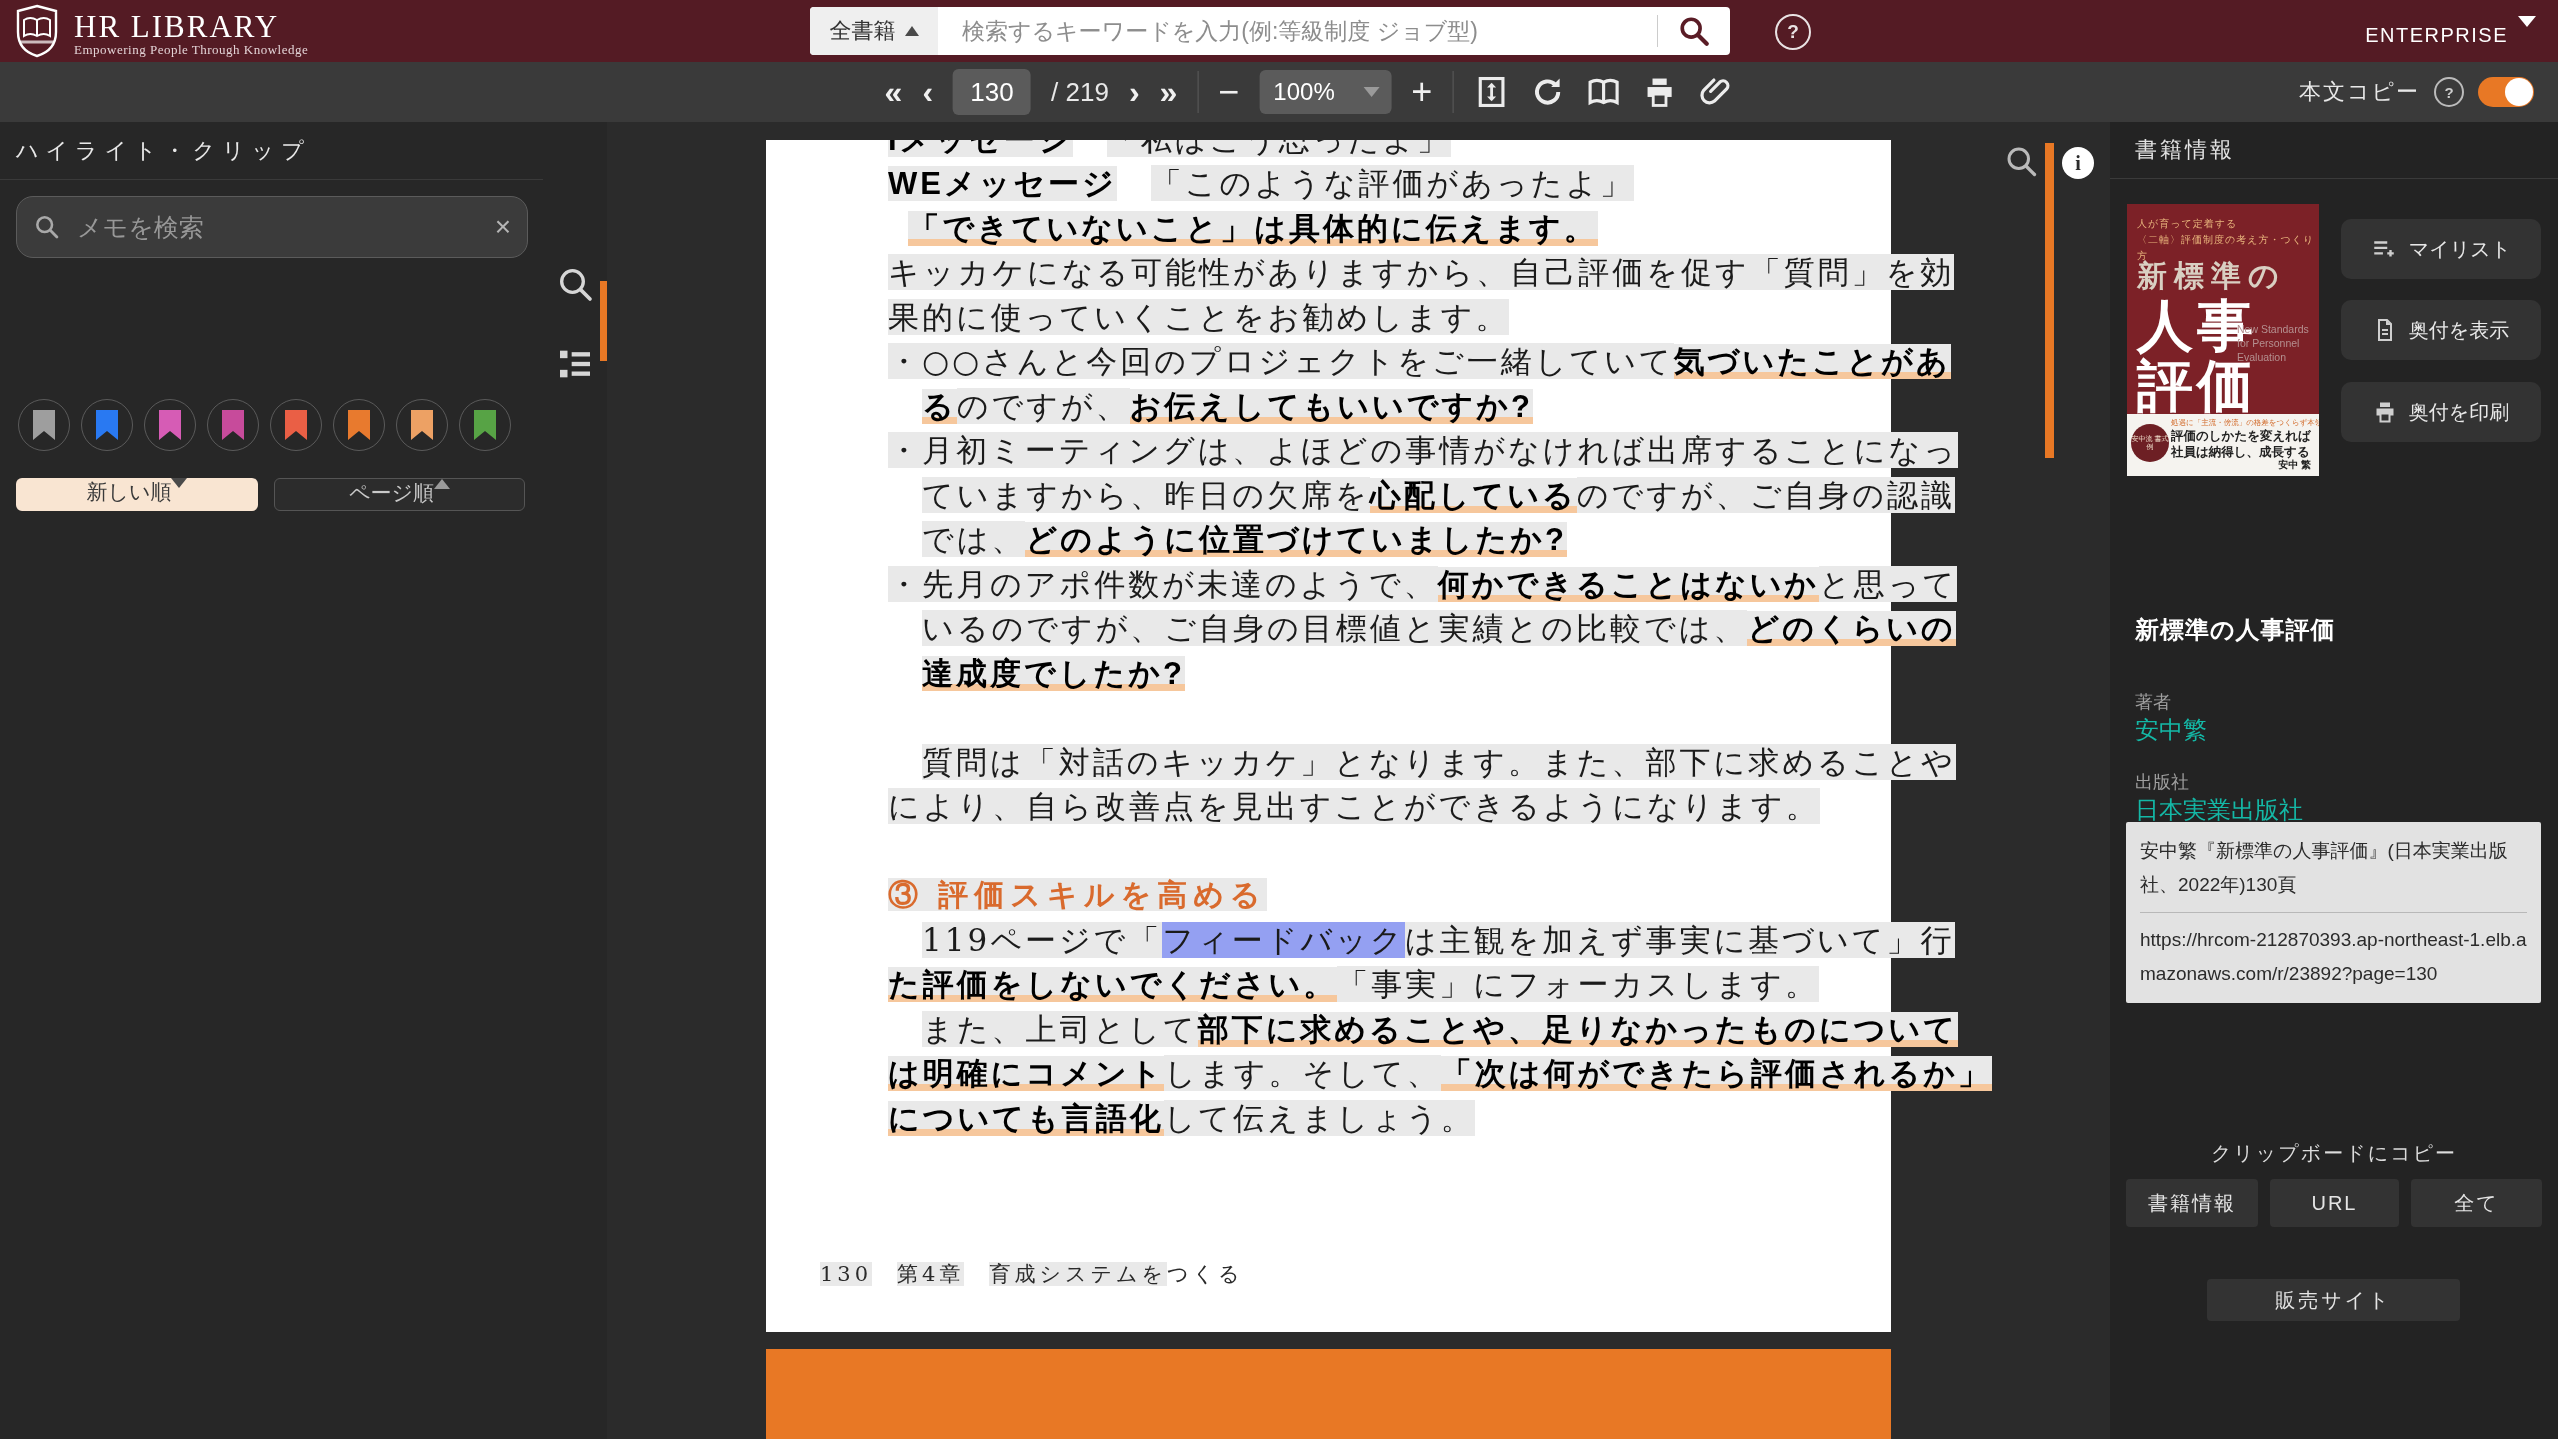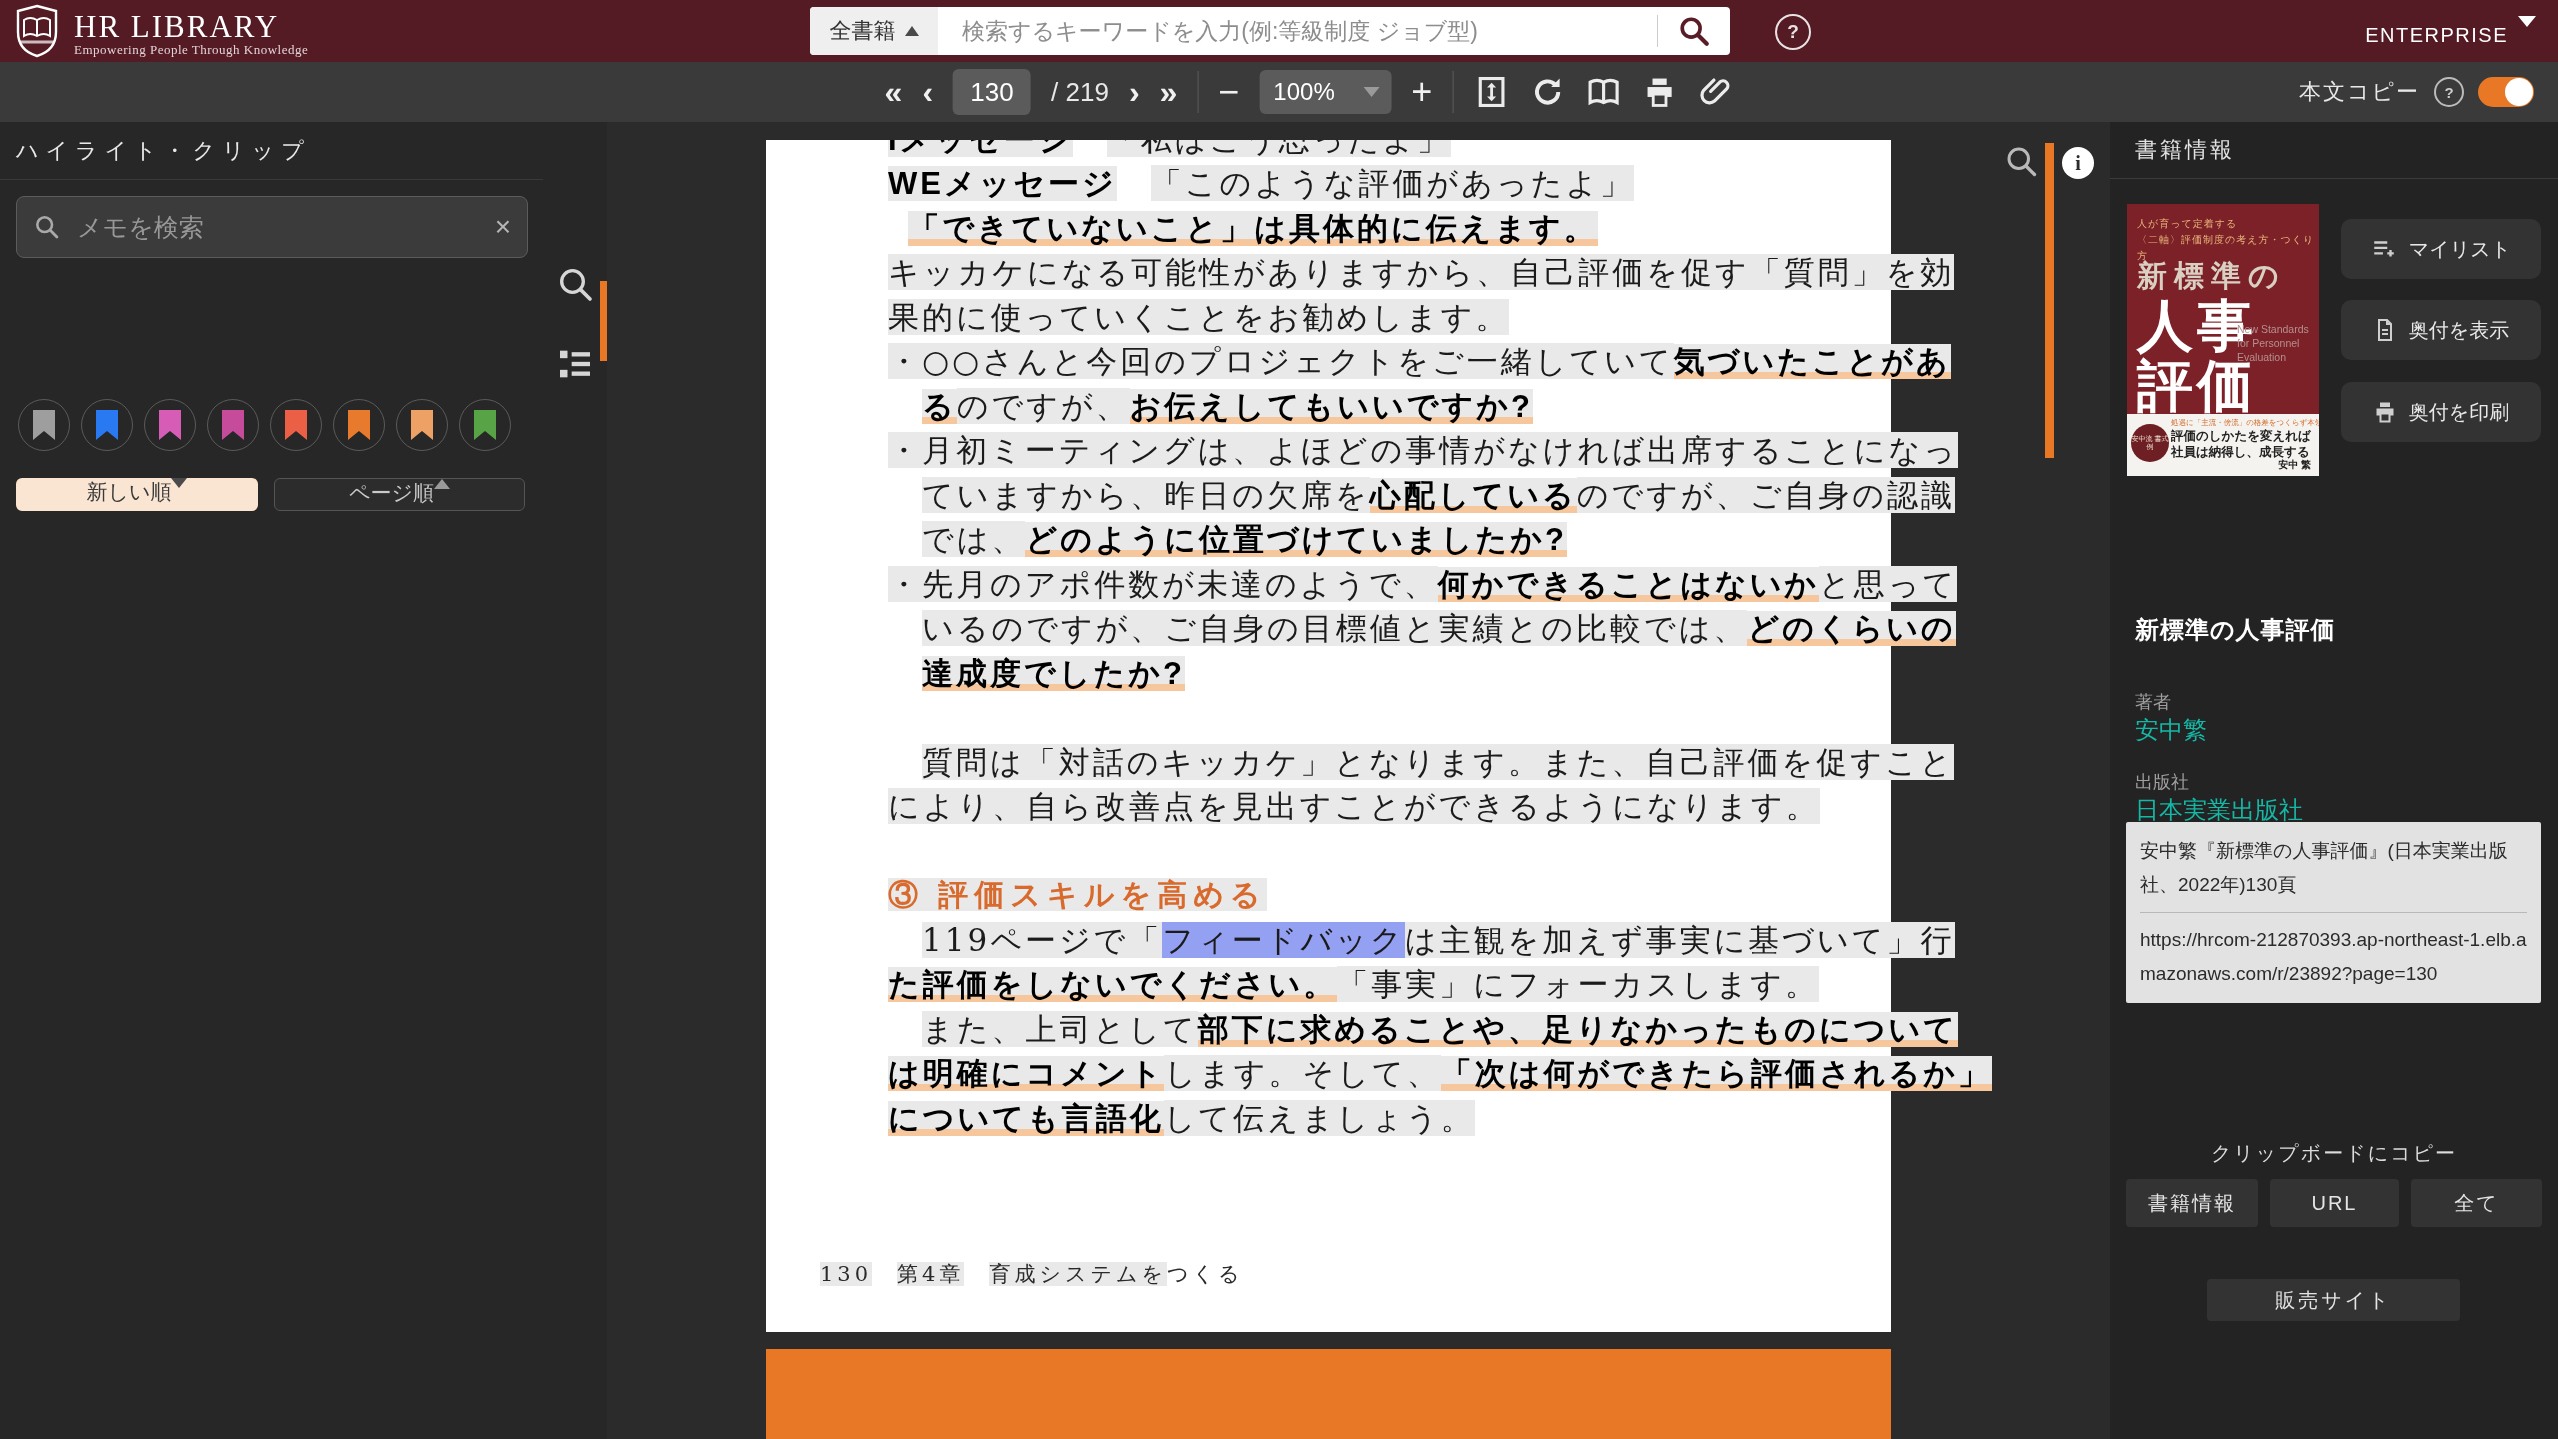--- a/index.html
+++ b/index.html
@@ -48,21 +48,21 @@
   .qcirc{width:26px;height:26px;border:2px solid #bbb;border-radius:50%;color:#ccc;font-size:15px;font-weight:700;
     display:flex;align-items:center;justify-content:center;}
   .toggle{width:56px;height:30px;background:#e87825;border-radius:16px;position:relative;cursor:pointer;}
   .toggle .knob{position:absolute;right:1px;top:1px;width:28px;height:28px;background:#fff;border-radius:50%;}
 
   
   .sidebar{position:absolute;left:0;top:122px;width:543px;bottom:0;background:#272727;border-right:1px solid #3f3f3f;}
   .sb-header{height:57px;border-bottom:1px solid #3a3a3a;display:flex;align-items:center;padding-left:16px;}
   .sb-title{font-size:22px;color:#e8e8e8;letter-spacing:7px;}
   .sb-search{position:absolute;left:16px;top:74px;width:512px;height:62px;background:#3b3b3b;
-    border:1px solid #5b5b5b;border-radius:8px;display:flex;align-items:center;padding:0 16px;gap:14px;box-sizing:border-box;}
+    border:1px solid #5b5b5b;border-radius:17px;display:flex;align-items:center;padding:0 16px;gap:14px;box-sizing:border-box;}
   .sb-search svg{color:#a9a9a9;flex:none;}
   .sb-input{flex:1;background:transparent;border:none;outline:none;font-size:25px;color:#ccc;
     font-family:"Liberation Sans",sans-serif;}
   .sb-input::placeholder{color:#989898;}
   .sb-x{color:#b5b5b5;font-size:28px;cursor:pointer;line-height:1;}
   .bm-row{position:absolute;left:18px;top:277px;display:flex;gap:11px;}
   .bm-circle{width:52px;height:52px;border:1px solid #5a5a5a;border-radius:50%;display:flex;align-items:center;
     justify-content:center;cursor:pointer;box-sizing:border-box;}
   .bm-shape{width:22px;height:30px;clip-path:polygon(0 0,100% 0,100% 100%,50% 70%,0 100%);}
   .sort-row{position:absolute;left:16px;top:356px;display:flex;gap:16px;}
@@ -317,21 +317,21 @@
       <div class="pline"><span class="hl">果的に使っていくことをお勧めします。</span></div>
       <div class="pline"><span class="hl">・○○さんと今回のプロジェクトをご一緒していて</span><span class="em hl ul">気づいたことがあ</span></div>
       <div class="pline" style="padding-left: 34px;"><span class="em hl ul">る</span><span class="hl">のですが、</span><span class="em hl ul">お伝えしてもいいですか?</span></div>
       <div class="pline"><span class="hl">・月初ミーティングは、よほどの事情がなければ出席することになっ</span></div>
       <div class="pline" style="padding-left: 34px;"><span class="hl">ていますから、昨日の欠席を</span><span class="em hl ul">心配している</span><span class="hl">のですが、ご自身の認識</span></div>
       <div class="pline" style="padding-left: 34px;"><span class="hl">では、</span><span class="em hl ul">どのように位置づけていましたか?</span></div>
       <div class="pline"><span class="hl">・先月のアポ件数が未達のようで、</span><span class="em hl ul">何かできることはないか</span><span class="hl">と思って</span></div>
       <div class="pline" style="padding-left: 34px;"><span class="hl">いるのですが、ご自身の目標値と実績との比較では、</span><span class="em hl ul">どのくらいの</span></div>
       <div class="pline" style="padding-left: 34px;"><span class="em hl ul">達成度でしたか?</span></div>
       <div class="pline"></div>
-      <div class="pline" style="padding-left: 34px;"><span class="hl">質問は「対話のキッカケ」となります。また、自己評価を促すこと</span></div>
+      <div class="pline" style="padding-left: 34px;"><span class="hl">質問は「対話のキッカケ」となります。また、部下に求めることや</span></div>
       <div class="pline"><span class="hl">により、自ら改善点を見出すことができるようになります。</span></div>
       <div class="pline"></div>
       <div class="pline heading"><span class="hl org">③ 評価スキルを高める</span></div>
       <div class="pline" style="padding-left: 34px;"><span class="hl">119ページで「</span><span class="hlb">フィードバック</span><span class="hl">は主観を加えず事実に基づいて」行</span></div>
       <div class="pline"><span class="em hl ul">た評価をしないでください。</span><span class="hl">「事実」にフォーカスします。</span></div>
       <div class="pline" style="padding-left: 34px;"><span class="hl">また、上司として</span><span class="em hl ul">部下に求めることや、足りなかったものについて</span></div>
       <div class="pline"><span class="em hl ul">は明確にコメント</span><span class="hl">します。そして、</span><span class="em hl ul">「次は何ができたら評価されるか」</span></div>
       <div class="pline"><span class="em hl ul">についても言語化</span><span class="hl">して伝えましょう。</span></div>
       <div class="page-footer" id="page-footer"><span class="hl">130</span><span>　</span><span class="hl">第4章</span><span>　</span><span class="hl">育成システムを</span><span>つくる</span></div>
   </div>

